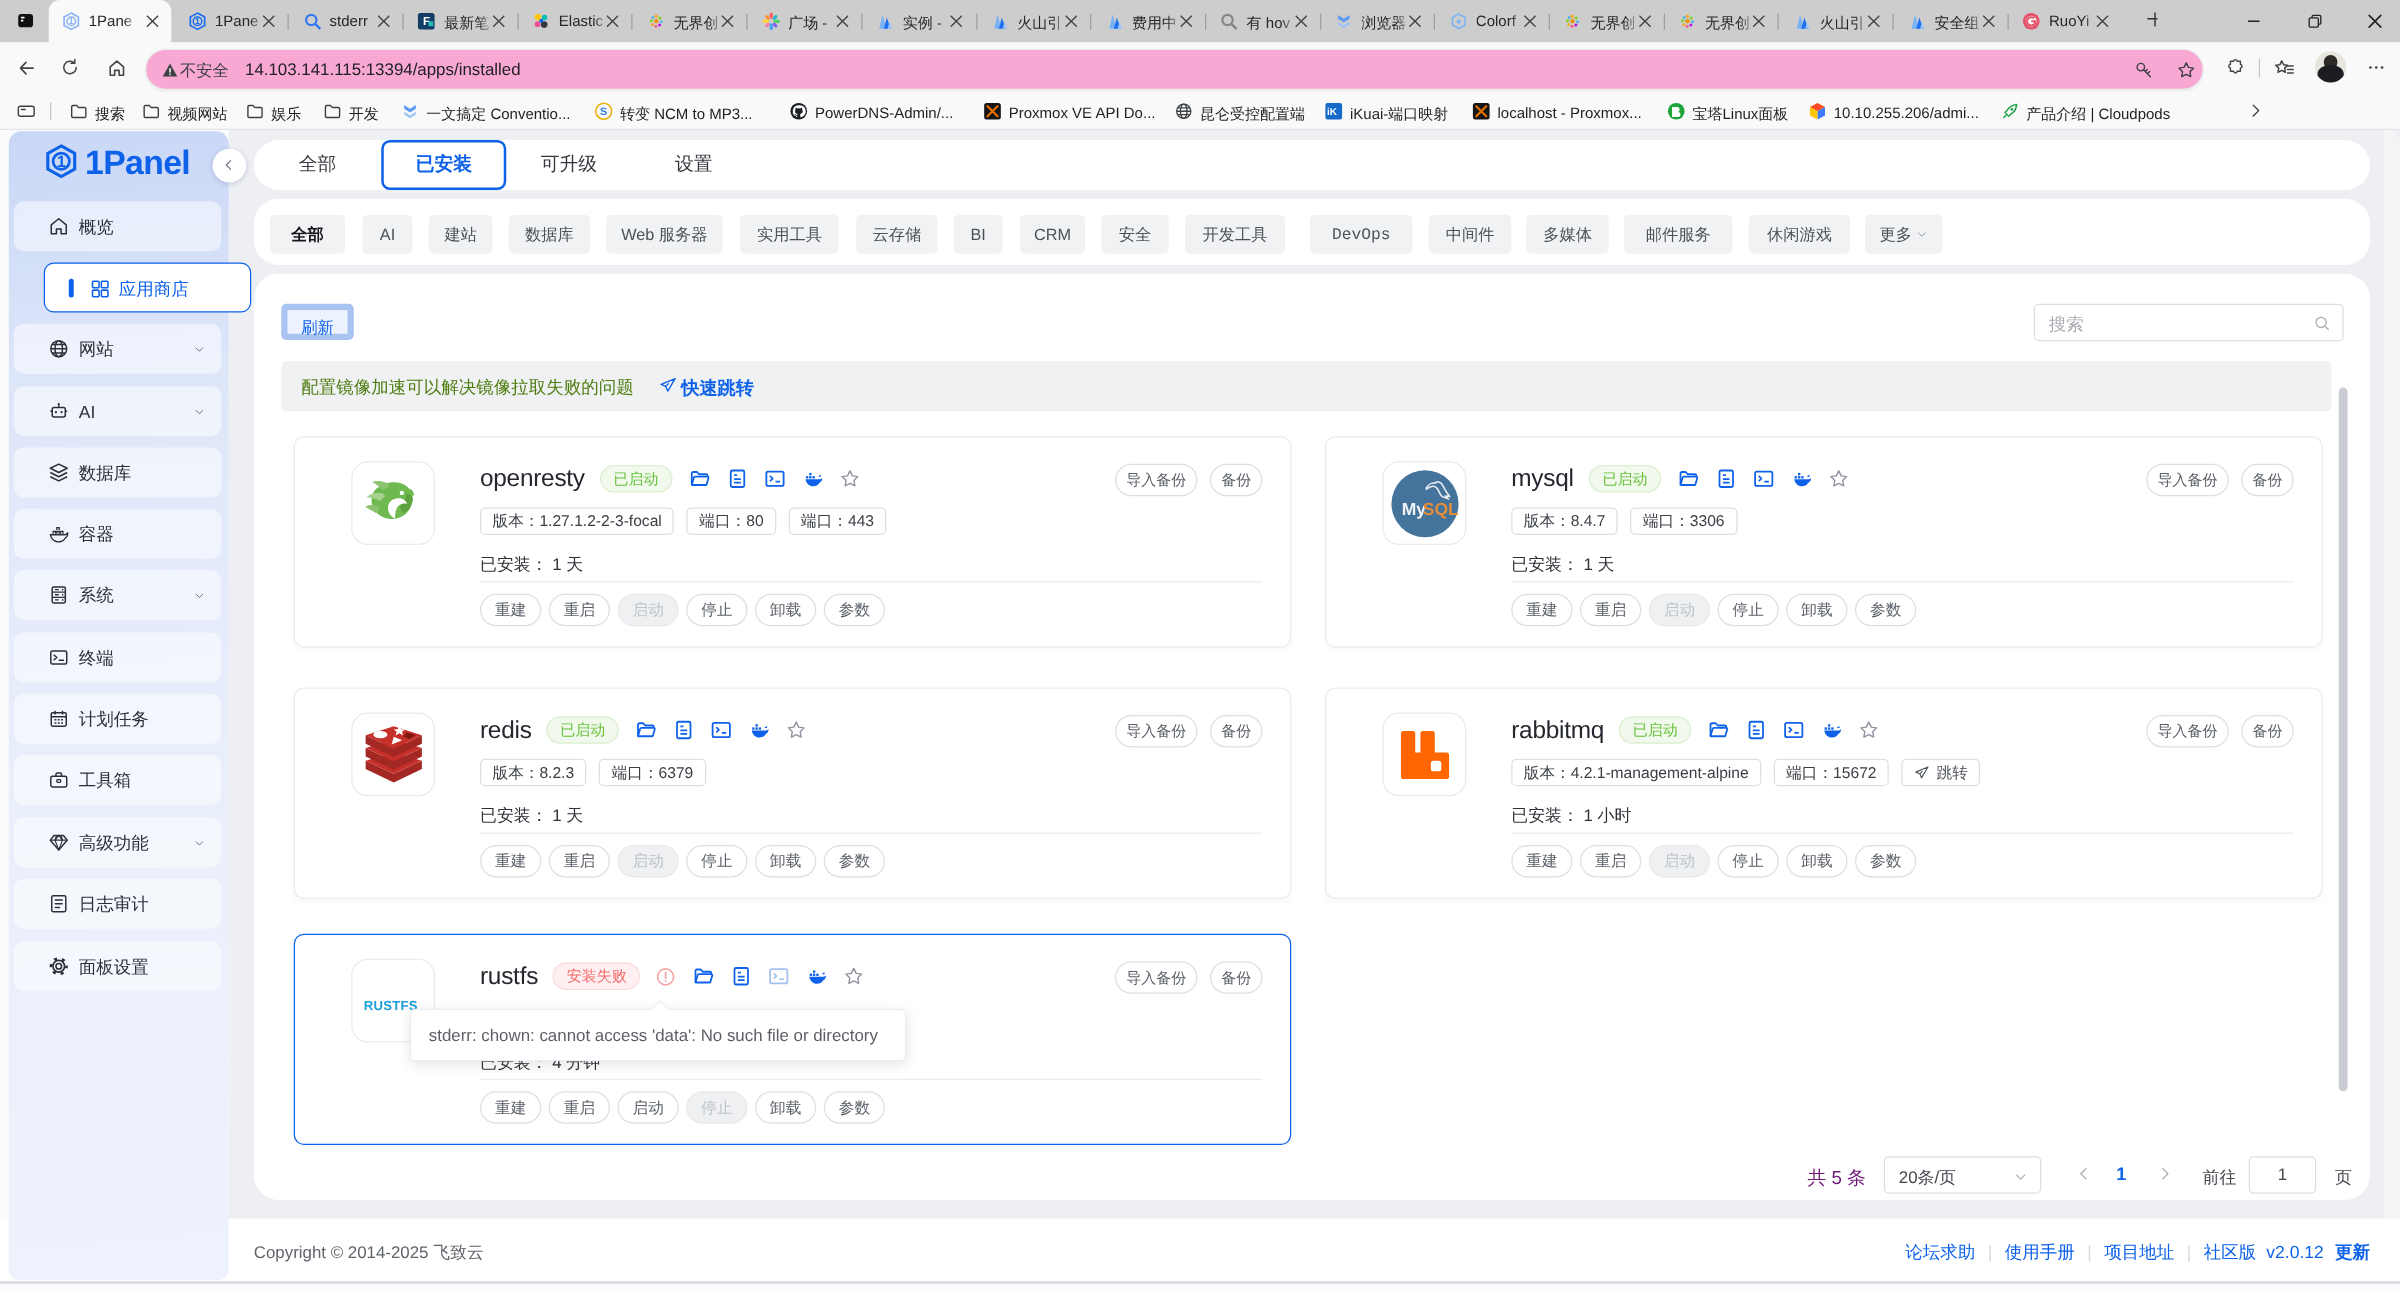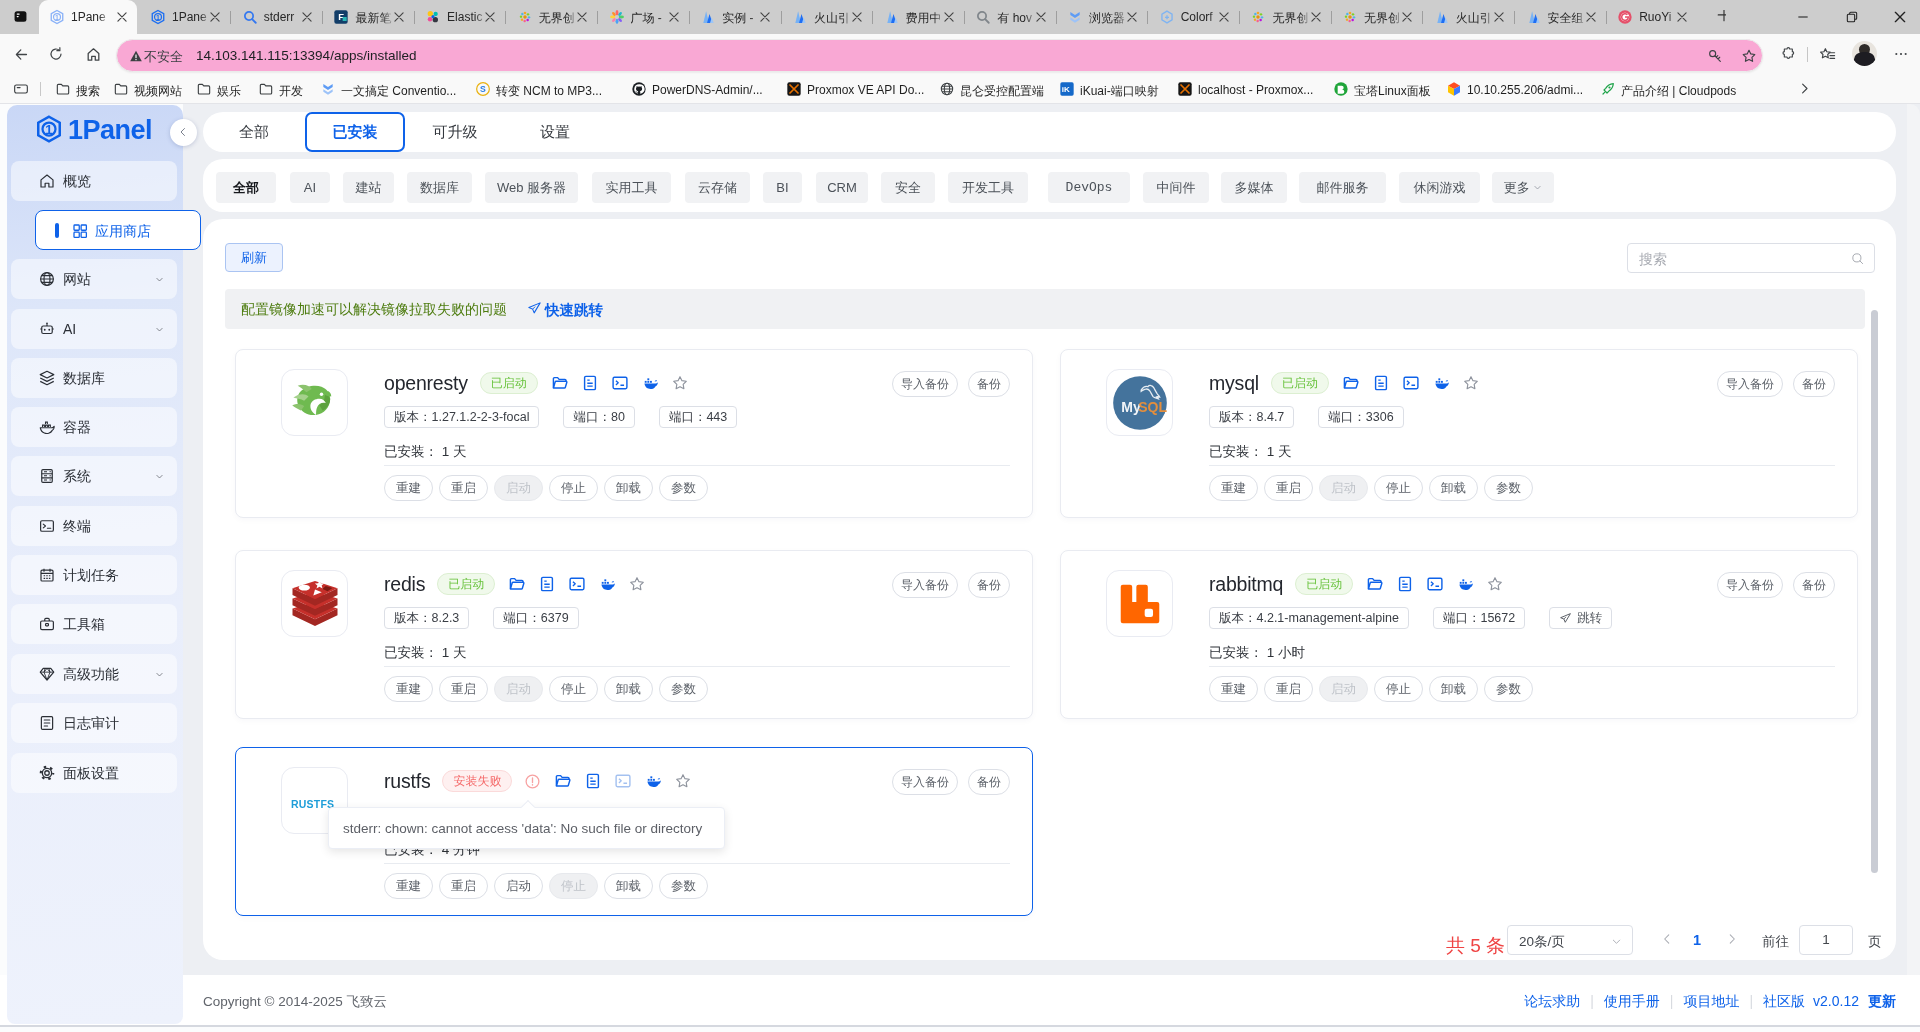--- a/index.html
+++ b/index.html
@@ -31,34 +31,34 @@
 .mitem .mt{position:absolute;left:52px;top:12px;}
 .mitem .chev{position:absolute;left:auto;right:13px;top:16px;width:9px;height:9px;color:#60646b;}
 .mitem.on{background:#fff;border:1.5px solid #0e62e9;color:#0e62e9;}
 .mitem.on svg{left:35px;}
 .mitem.on .mt{left:59px;}
 .mitem.on .bar{position:absolute;left:19px;top:12px;width:4px;height:15px;border-radius:2px;background:#0e62e9;}
 
 .panel{position:absolute;background:#fff;border-radius:20px;}
 .toptab{position:absolute;top:0;height:40px;line-height:40px;font-size:15px;color:#33373d;text-align:center;}
 .chip{position:absolute;top:13px;height:31px;line-height:31px;background:#f1f2f4;border-radius:4px;font-size:13px;color:#4c5259;text-align:center;}
-.btn{display:inline-block;border:1px solid #0f172a;border-radius:4px;background:#fff;font-size:13px;color:#5b6068;text-align:center;}
+.btn{display:inline-block;border:5px solid #0f172a;border-radius:4px;background:#fff;font-size:13px;color:#5b6068;text-align:center;}
 
 .card{position:absolute;width:798px;height:169px;background:#fff;border:1px solid #e9ebf1;border-radius:8px;box-shadow:0 2px 6px rgba(31,45,80,.03);}
 .appicon{position:absolute;left:45px;top:19px;width:67px;height:67px;border:1px solid #e9ebf2;border-radius:13px;background:#fff;}
 .trow{position:absolute;left:148px;top:19px;height:28px;display:flex;align-items:center;}
 .name{font-size:19.5px;color:#24272e;letter-spacing:-.2px;}
 .tag{height:22px;padding:0 10px;border-radius:11px;font-size:12px;line-height:21px;margin-left:12px;}
 .tag.g{background:#f0f9eb;border:1px solid #dcefd1;color:#67c23a;}
 .tag.r{background:#fef0f0;border:1px solid #fbdada;color:#f56c6c;}
 .cicons{display:flex;gap:12px;margin-left:13px;align-items:center;}
 .cicons svg{width:18px;height:18px;}
 .bkbtns{position:absolute;right:22px;top:21px;display:flex;gap:10px;}
 .obtn{height:26px;line-height:24px;padding:0 8px;border:1px solid #dcdfe6;border-radius:13px;font-size:12px;color:#5b6068;background:#fff;}
-.vchips{position:absolute;left:148px;top:56px;display:flex;gap:24px;}
+.vchips{position:absolute;left:148px;top:56px;display:flex;gap:10px;}
 .vchip{height:22px;line-height:20px;border:1px solid #dcdfe6;border-radius:4px;font-size:12.5px;color:#3a3e45;padding:0 9px;background:#fff;}
 .inst{position:absolute;left:148px;top:93px;font-size:13.5px;color:#2e3238;}
 .cdiv{position:absolute;left:148px;right:22px;top:115px;border-top:1px solid #e8ebf0;}
 .acts{position:absolute;left:148px;top:125px;display:flex;gap:6px;}
 .abtn{height:26px;line-height:24px;padding:0 11px;border:1px solid #dcdfe6;border-radius:13px;font-size:12.5px;color:#5b6068;background:#fff;}
 .abtn.dis{background:#eff0f2;color:#bfc3c9;border-color:#e7e9ed;}
 </style>
 </head>
 <body>
 
@@ -1058,21 +1058,21 @@
           <span class="abtn dis">停止</span>
           <span class="abtn">卸载</span>
           <span class="abtn">参数</span>
         </div>
         <div style="position:absolute;left:92px;top:59px;width:397px;height:42px;background:#fff;border:1px solid #ebeef5;border-radius:4px;box-shadow:0 3px 10px rgba(0,0,0,.1);z-index:5;" id="tooltip">
         <div style="position:absolute;left:194px;top:-6px;width:10px;height:10px;background:#fff;border-left:1px solid #ebeef5;border-top:1px solid #ebeef5;transform:rotate(45deg);"></div>
         <div style="position:absolute;left:14px;top:13px;font-size:13.5px;color:#5c5f66;white-space:nowrap;">stderr: chown: cannot access 'data': No such file or directory</div>
       </div>
     </div>
     <div style="position:absolute;left:1668px;top:91px;width:7px;height:563px;border-radius:4px;background:#c9ccd4;"></div>
-    <div style="position:absolute;left:1243px;top:714px;font-size:19px;color:#ef4444;">共 5 条</div>
+    <div style="position:absolute;left:1243px;top:714px;font-size:15px;color:#701a75;">共 5 条</div>
     <div style="position:absolute;left:1304px;top:706px;width:126px;height:30px;border:1px solid #dcdfe6;border-radius:4px;">
       <span style="position:absolute;left:11px;top:7px;font-size:13.5px;color:#43474d;">20条/页</span>
       <svg style="position:absolute;right:10px;top:10px;width:11px;height:11px;color:#a8abb2;">
           <use href="#i-chevD"></use>
         </svg>
     </div>
     <svg style="position:absolute;left:1457px;top:713px;width:14px;height:14px;color:#a8abb2;transform:scaleX(-1);">
         <use href="#i-chevR"></use>
       </svg>
     <div style="position:absolute;left:1490px;top:713px;font-size:14.5px;color:#0e62e9;font-weight:bold;">1</div>

